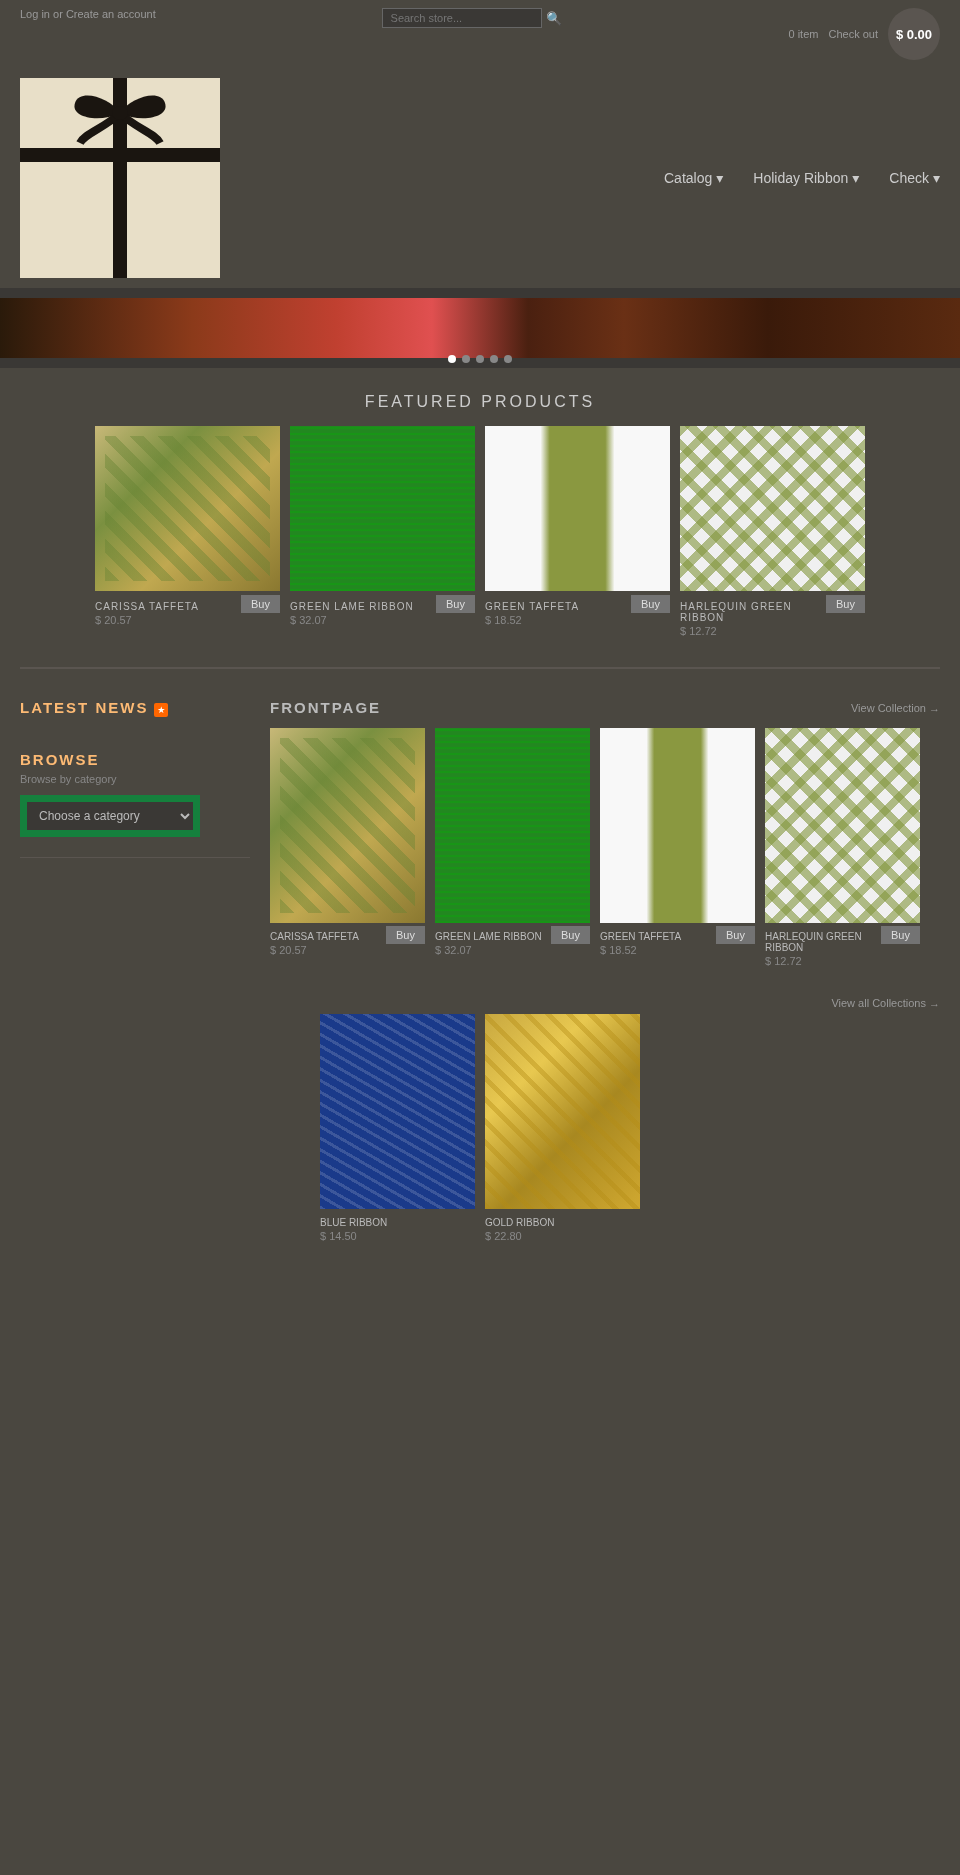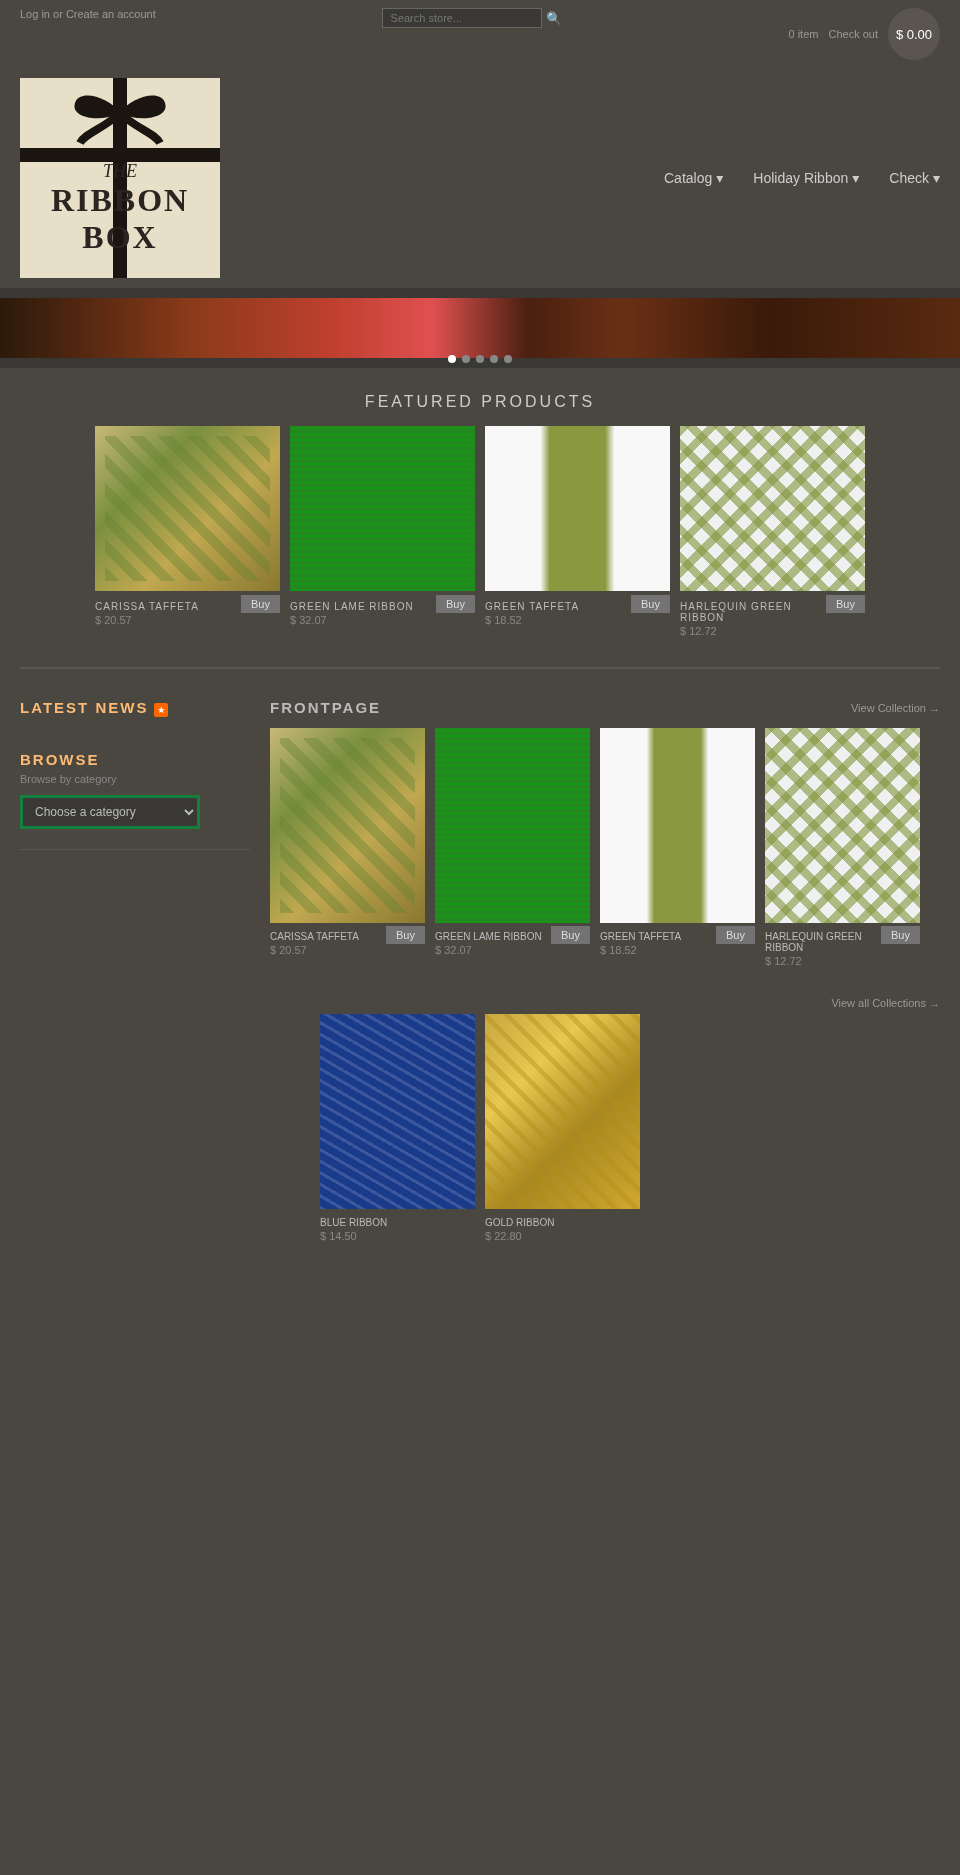--- a/index.html
+++ b/index.html
@@ -43,21 +43,21 @@
     .cart-total {
       background: #5a5550;
       border-radius: 50%;
       width: 52px;
       height: 52px;
       display: flex;
       align-items: center;
       justify-content: center;
       color: #fff;
       font-size: 13px;
-      font-weight: normal;
+      font-weight: bold;
     }
 
     
     .header {
       display: flex;
       align-items: center;
       padding: 10px 20px;
       background: #4a4740;
     }
     .logo-area {
@@ -263,21 +263,21 @@
     }
     .browse-section { margin-top: 30px; }
     .browse-subtitle {
       font-size: 11px;
       color: #888;
       margin-bottom: 10px;
     }
     .category-select {
       width: 180px;
       background: #3a3835;
-      border: 3px solid #15803d;
+      border: 7px solid #15803d;
       color: #bbb;
       padding: 6px 8px;
       font-size: 12px;
       cursor: pointer;
     }
     .sidebar-divider {
       height: 1px;
       background: #5a5550;
       margin-top: 20px;
       width: 100%;
@@ -445,25 +445,20 @@
         <path d="M60,35 C50,20 20,10 15,25 C10,40 40,45 60,35" fill="#1a1510"></path>
 
         <path d="M60,35 C70,20 100,10 105,25 C110,40 80,45 60,35" fill="#1a1510"></path>
 
         <path d="M60,35 C45,50 25,55 20,65" stroke="#1a1510" stroke-width="8" fill="none"></path>
 
         <path d="M60,35 C75,50 95,55 100,65" stroke="#1a1510" stroke-width="8" fill="none"></path>
 
         <ellipse cx="60" cy="35" rx="8" ry="7" fill="#1a1510"></ellipse>
       </svg>
-      <div class="logo-text">
-        <div class="the">THE</div>
-        <div class="ribbon">RIBBON</div>
-        <div class="box">BOX</div>
-      </div>
     </div>
   </div>
   <div class="nav-area">
     <div class="nav-item">
       <span>Catalog</span>
       <span>▾</span>
     </div>
     <div class="nav-item">
       <span>Holiday Ribbon</span>
       <span>▾</span>

